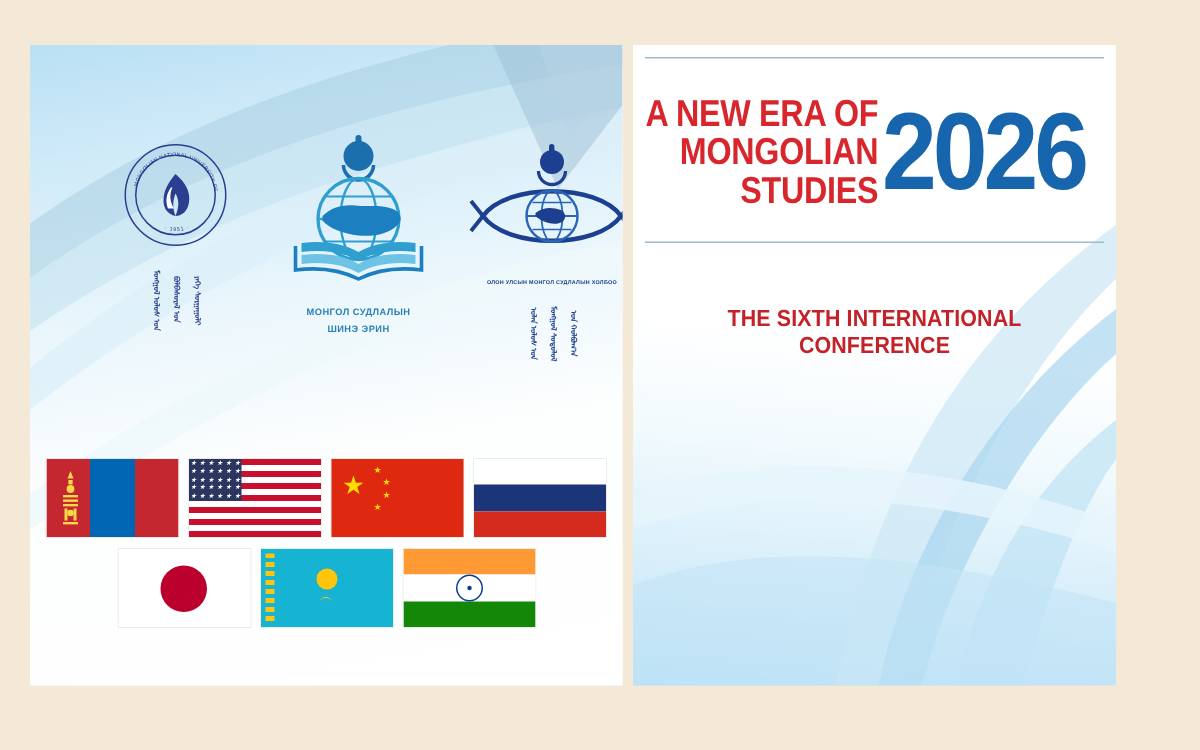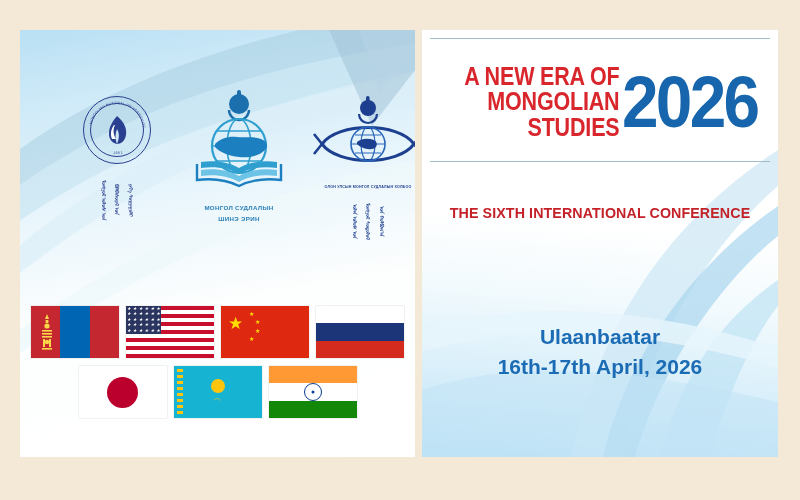--- a/index.html
+++ b/index.html
@@ -131,21 +131,21 @@
     position:absolute;left:50%;top:50%;transform:translate(-50%,-50%);
     width:16px;height:16px;border-radius:50%;border:1.6px solid #0b3d91;
   }
   .f-in .chakra::after{
     content:"";position:absolute;left:50%;top:50%;transform:translate(-50%,-50%);
     width:3px;height:3px;border-radius:50%;background:#0b3d91;
   }
 
   
   .right-panel{
-    position:absolute;left:422px;top:30px;width:356px;height:427px;
+    position:absolute;left:422px;top:30px;width:322px;height:427px;
     overflow:hidden;
     background:linear-gradient(185deg,#ffffff 0%,#ffffff 46%,#f2fafd 62%,#d7eefa 82%,#b6e0f5 100%);
   }
   .rp-swoosh{position:absolute;left:0;top:0;width:100%;height:100%;}
 
   .rule{
     position:absolute;left:8px;right:8px;height:1px;background:#9fbcc8;
   }
   .rule.top{top:8px;}
   .rule.mid{top:131px;}
@@ -397,19 +397,15 @@
         <div>MONGOLIAN</div>
         <div>STUDIES</div>
       </div>
       <div class="year">2026</div>
     </div>
 
     <div class="rule mid"></div>
 
     <div class="subtitle">THE SIXTH INTERNATIONAL CONFERENCE</div>
 
-    <div class="venue">
-      <span class="city">Ulaanbaatar</span>
-      <span class="dates">16th-17th April, 2026</span>
-    </div>
   </div>
 
 </div>
 
 </body></html>

